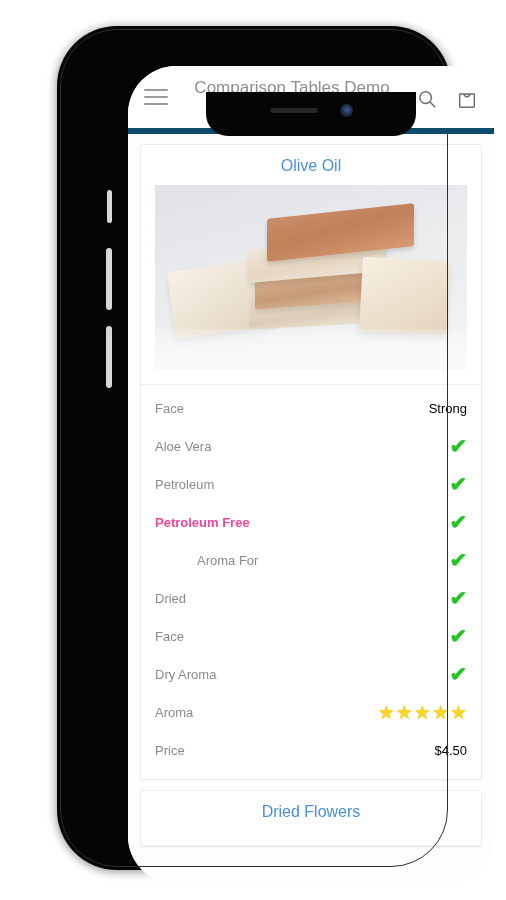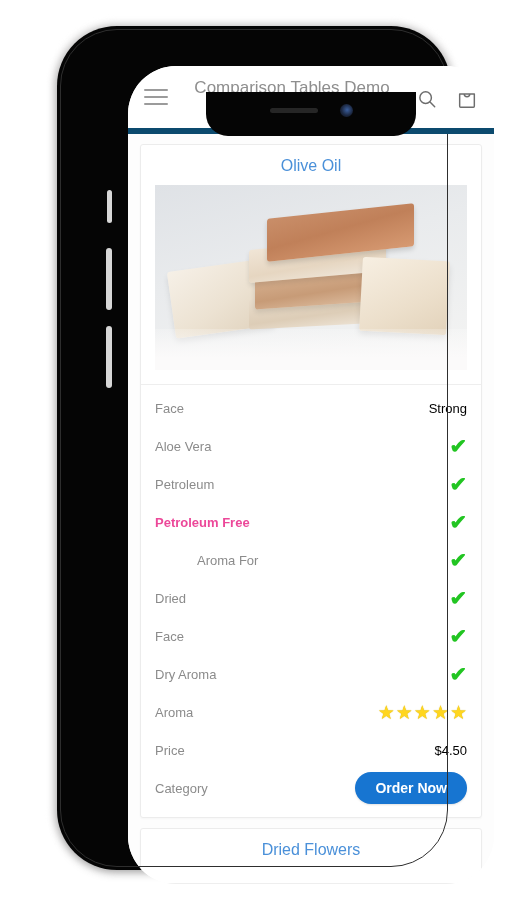--- a/index.html
+++ b/index.html
@@ -417,24 +417,20 @@
                   <span class="star">★</span>
                   <span class="star">★</span>
                   <span class="star">★</span>
                   <span class="star">★</span>
                 </div>
               </div>
               <div class="row">
                 <div class="row-label">Price</div>
                 <div class="row-value">$4.50</div>
               </div>
-              <div class="row">
-                <div class="row-label">Category</div>
-                <button class="order-btn">Order Now</button>
-              </div>
             </div>
         </div>
 
         <div class="card">
           <div class="card-head">
             <div class="product-name">Dried Flowers</div>
 
           </div>
         </div>
 

